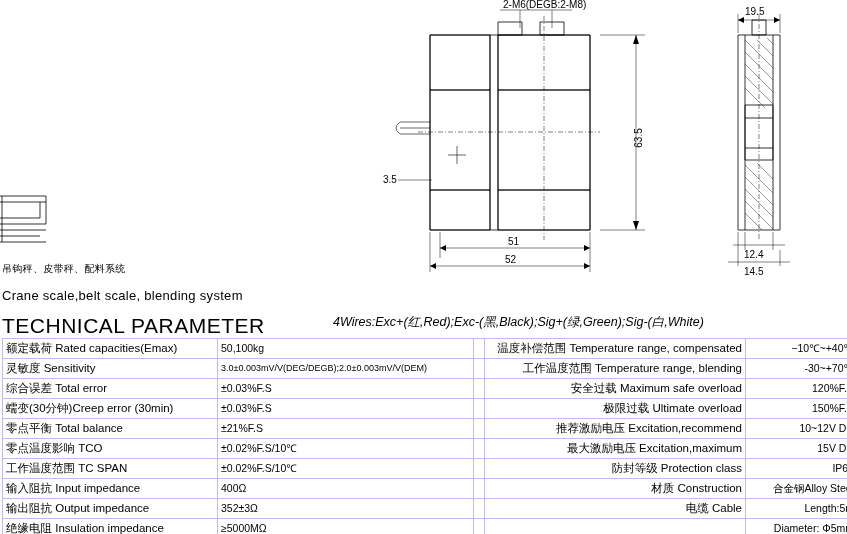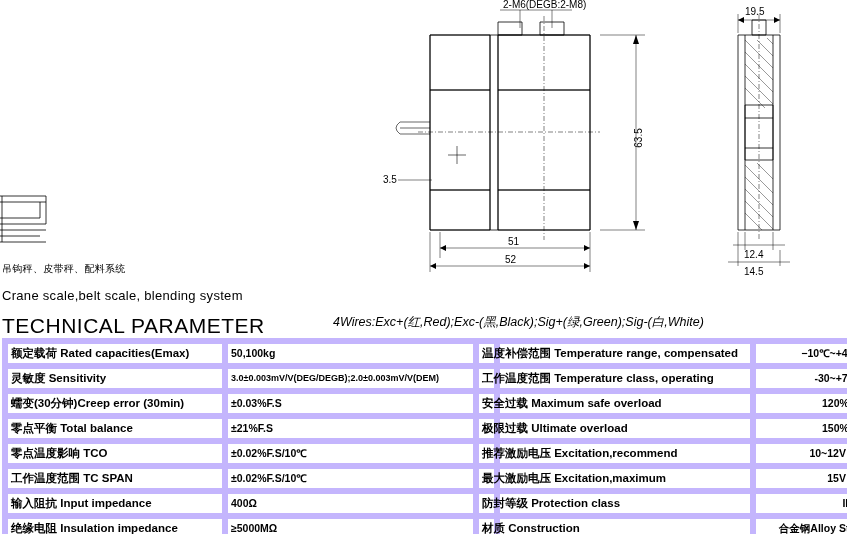--- a/index.html
+++ b/index.html
@@ -29,29 +29,29 @@
   #logo-block{left:0;top:190px;width:60px;height:70px;}
 
   #brand-cn{left:2px;top:262px;font-size:10px;}
   #brand-en{left:2px;top:288px;font-size:13px;}
 
   #tech-title{left:2px;top:292px;font-size:21px;letter-spacing:.5px;margin-top:22px;}
   #wires-text{left:333px;top:314px;font-size:12.5px;font-style:italic;}
 
   
   table{border-collapse:collapse;position:absolute;table-layout:fixed;}
-  td{border:6px solid #c4b5fd;font-size:11.5px;padding:0 3px;height:19px;line-height:19px;
-     white-space:nowrap;overflow:hidden;font-weight:bold;}
+  td{border:1px solid #c4b5fd;font-size:11.5px;padding:0 3px;height:19px;line-height:19px;
+     white-space:nowrap;overflow:hidden;}
   .lbl{font-size:11.5px;}
   .val{font-size:10.5px;}
   #tbl-left{left:2px;top:338px;width:470px;}
   #tbl-left td.c0{width:208px;}
   #tbl-left td.c1{width:260px;}
   #tbl-right{left:473px;top:338px;width:372px;}
-  #tbl-right td.c0{width:265px;}
+  #tbl-right td.c0{width:265px;text-align:right;}
   #tbl-right td.c1{width:105px;text-align:right;}
   .small{font-size:9px;}
 </style>
 </head>
 <body>
 
 <svg class="draw">
 
   <g>
 
@@ -177,54 +177,62 @@
   <tbody>
       <tr>
         <td class="c0 lbl">额定载荷 Rated capacities(Emax)</td>
         <td class="c1 val">50,100kg</td>
       </tr>
       <tr>
         <td class="c0 lbl">灵敏度 Sensitivity</td>
         <td class="c1 val small">3.0±0.003mV/V(DEG/DEGB);2.0±0.003mV/V(DEM)</td>
       </tr>
       <tr>
+        <td class="c0 lbl">综合误差 Total error</td>
+        <td class="c1 val">±0.03%F.S</td>
+      </tr>
+      <tr>
         <td class="c0 lbl">蠕变(30分钟)Creep error (30min)</td>
         <td class="c1 val">±0.03%F.S</td>
       </tr>
       <tr>
         <td class="c0 lbl">零点平衡 Total balance</td>
         <td class="c1 val">±21%F.S</td>
       </tr>
       <tr>
         <td class="c0 lbl">零点温度影响 TCO</td>
         <td class="c1 val">±0.02%F.S/10℃</td>
       </tr>
       <tr>
         <td class="c0 lbl">工作温度范围 TC SPAN</td>
         <td class="c1 val">±0.02%F.S/10℃</td>
       </tr>
       <tr>
         <td class="c0 lbl">输入阻抗 Input  impedance</td>
         <td class="c1 val">400Ω</td>
       </tr>
       <tr>
+        <td class="c0 lbl">输出阻抗 Output  impedance</td>
+        <td class="c1 val">352±3Ω</td>
+      </tr>
+      <tr>
         <td class="c0 lbl">绝缘电阻 Insulation impedance</td>
         <td class="c1 val">≥5000MΩ</td>
       </tr>
     </tbody>
 </table>
 
 <table id="tbl-right">
   <tbody>
       <tr>
         <td class="c0 lbl">温度补偿范围 Temperature range, compensated</td>
         <td class="c1 val">−10℃~+40℃</td>
       </tr>
       <tr>
-        <td class="c0 lbl">工作温度范围 Temperature class, operating</td>
+        <td class="c0 lbl">工作温度范围 Temperature range, blending</td>
         <td class="c1 val">-30~+70℃</td>
       </tr>
       <tr>
         <td class="c0 lbl">安全过载 Maximum safe overload</td>
         <td class="c1 val">120%F.S</td>
       </tr>
       <tr>
         <td class="c0 lbl">极限过载 Ultimate overload</td>
         <td class="c1 val">150%F.S</td>
       </tr>

